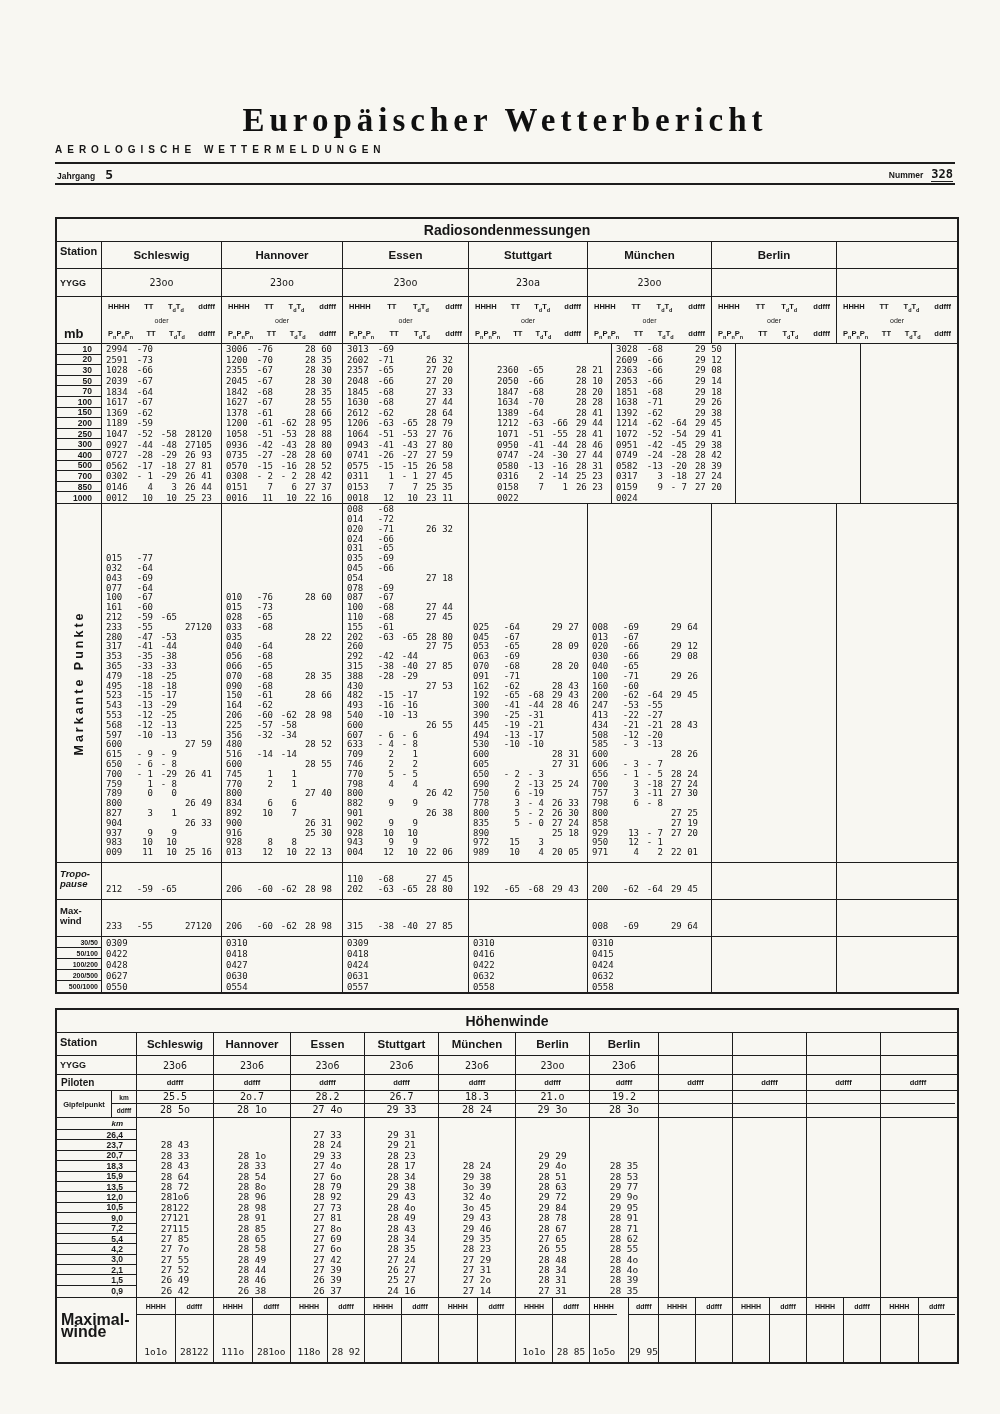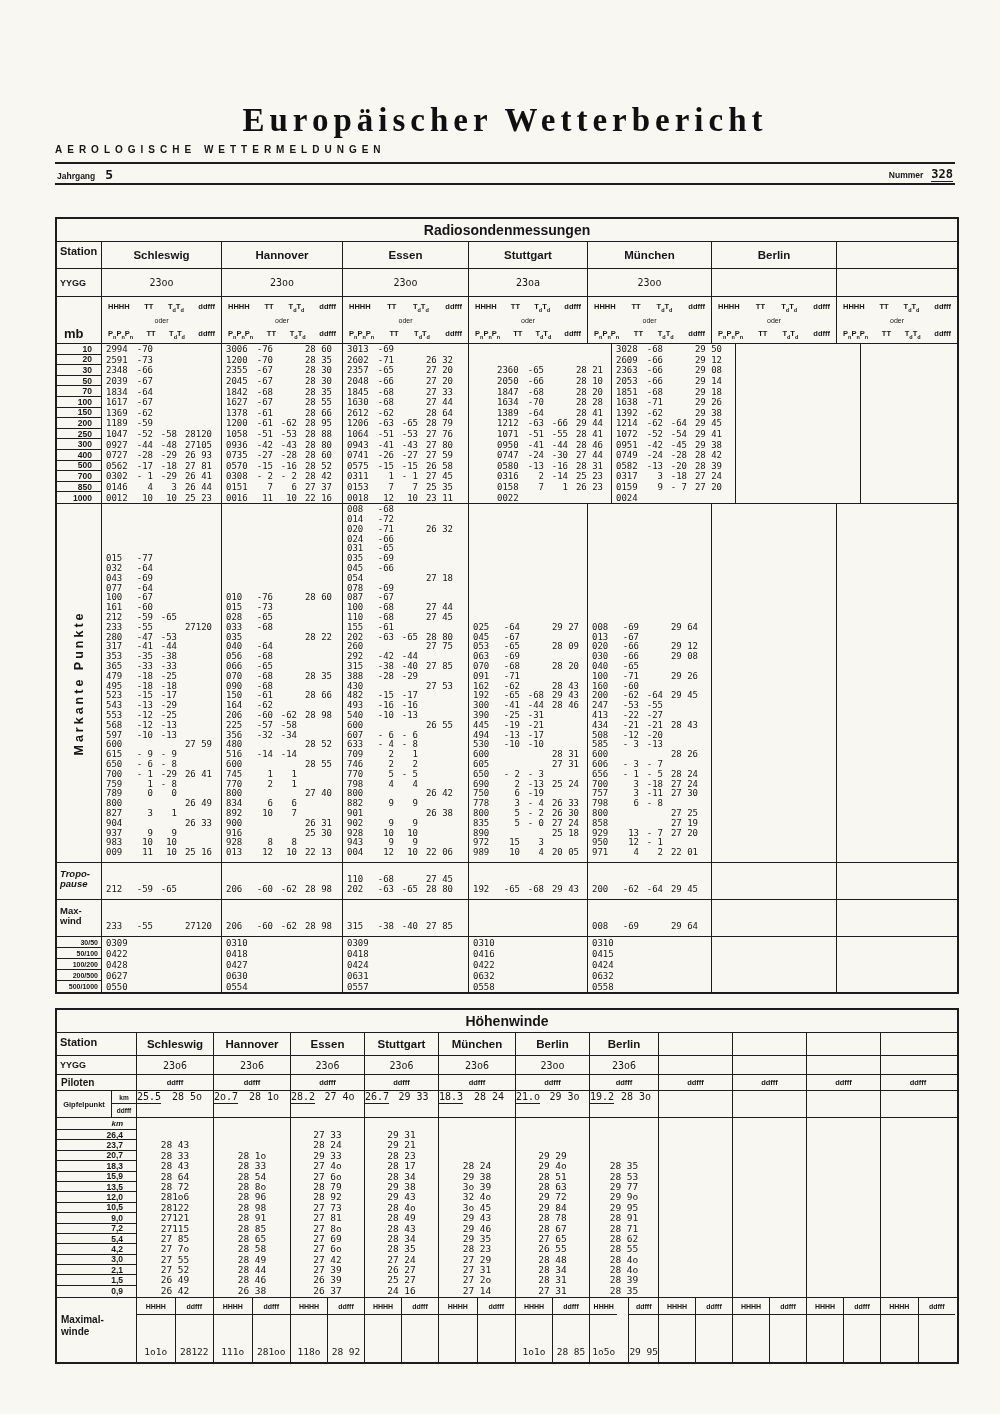--- a/index.html
+++ b/index.html
@@ -81,32 +81,32 @@
   .pl-row{height:15px;}
   .pl-label{display:flex;align-items:center;padding-left:4px;font-weight:bold;font-size:10px;}
   .pl-val{display:flex;align-items:center;justify-content:center;font-weight:bold;font-size:7.5px;}
   .gp-row{height:26px;}
   .gp-label-cell{display:flex;flex-direction:row;padding:0;}
   .gp-main{width:54px;display:flex;align-items:center;justify-content:center;font-weight:bold;font-size:7.5px;}
   .gp-sub{flex:1;border-left:1px solid var(--ink);display:flex;flex-direction:column;}
   .gp-s1,.gp-s2{display:flex;align-items:center;justify-content:center;font-weight:bold;font-size:6.5px;}
   .gp-s1{height:13px;box-sizing:border-box;border-bottom:1px solid var(--ink);}
   .gp-s2{flex:1;}
-  .gp-cell{display:flex;flex-direction:row;padding:0;}
+  .gp-cell{display:flex;flex-direction:column;padding:0;}
   .gp-v1,.gp-v2{text-align:center;font-family:"DejaVu Sans Mono",monospace;font-size:10px;}
   .gp-v1{height:13px;box-sizing:border-box;border-bottom:1px solid var(--ink);line-height:12px;}
   .gp-v2{flex:1;line-height:12px;}
   .km-row{height:179px;}
   .km-label-col{display:flex;flex-direction:column;}
   .km-head{height:12px;box-sizing:border-box;border-bottom:1px solid var(--ink);display:flex;align-items:center;justify-content:flex-end;padding-right:13px;font-weight:bold;font-style:italic;font-size:8px;}
   .km-box{height:10.4px;box-sizing:border-box;border-bottom:1px solid var(--ink);display:flex;align-items:center;justify-content:flex-end;padding-right:13px;font-weight:bold;font-size:8.5px;}
   .km-col{padding-top:12px;}
   .km-ln{height:10.4px;line-height:10.4px;text-align:center;font-family:"DejaVu Sans Mono",monospace;font-size:9.5px;white-space:pre;}
   .mx-row{height:64px;}
-  .mx-label{font-weight:bold;font-size:10px;line-height:12px;padding:16px 0 0 4px;}
+  .mx-label{font-weight:bold;font-size:16px;line-height:12px;padding:16px 0 0 4px;}
   .mx-cell{display:flex;flex-direction:row;padding:0;}
   .mx-sub{flex:1;display:flex;flex-direction:column;}
   .mx-sub.second{border-left:1px solid var(--ink);}
   .mx-h{height:17px;box-sizing:border-box;border-bottom:1px solid var(--ink);display:flex;align-items:center;justify-content:center;font-weight:bold;font-size:7px;}
   .mx-v{flex:1;display:flex;align-items:flex-end;justify-content:center;padding-bottom:5px;font-family:"DejaVu Sans Mono",monospace;font-size:9.5px;white-space:pre;}
 </style>
 </head>
 <body>
 
 <div id="page">
@@ -266,21 +266,21 @@
           <div class="mb-box">300</div>
           <div class="mb-box">400</div>
           <div class="mb-box">500</div>
           <div class="mb-box">700</div>
           <div class="mb-box">850</div>
           <div class="mb-box">1000</div>
         </div>
         <div class="rs-col mb-data" style="width: 120px;">
           <div class="ln"><span class="sh">2994</span><span class="st">-70</span><span class="sd"></span><span class="sw"></span></div>
           <div class="ln"><span class="sh">2591</span><span class="st">-73</span><span class="sd"></span><span class="sw"></span></div>
-          <div class="ln"><span class="sh">2348</span><span class="st">-66</span><span class="sd"></span><span class="sw"></span></div>
+          <div class="ln"><span class="sh">1028</span><span class="st">-66</span><span class="sd"></span><span class="sw"></span></div>
           <div class="ln"><span class="sh">2039</span><span class="st">-67</span><span class="sd"></span><span class="sw"></span></div>
           <div class="ln"><span class="sh">1834</span><span class="st">-64</span><span class="sd"></span><span class="sw"></span></div>
           <div class="ln"><span class="sh">1617</span><span class="st">-67</span><span class="sd"></span><span class="sw"></span></div>
           <div class="ln"><span class="sh">1369</span><span class="st">-62</span><span class="sd"></span><span class="sw"></span></div>
           <div class="ln"><span class="sh">1189</span><span class="st">-59</span><span class="sd"></span><span class="sw"></span></div>
           <div class="ln"><span class="sh">1047</span><span class="st">-52</span><span class="sd">-58</span><span class="sw">28120</span></div>
           <div class="ln"><span class="sh">0927</span><span class="st">-44</span><span class="sd">-48</span><span class="sw">27105</span></div>
           <div class="ln"><span class="sh">0727</span><span class="st">-28</span><span class="sd">-29</span><span class="sw">26 93</span></div>
           <div class="ln"><span class="sh">0562</span><span class="st">-17</span><span class="sd">-18</span><span class="sw">27 81</span></div>
           <div class="ln"><span class="sh">0302</span><span class="st">- 1</span><span class="sd">-29</span><span class="sw">26 41</span></div>

